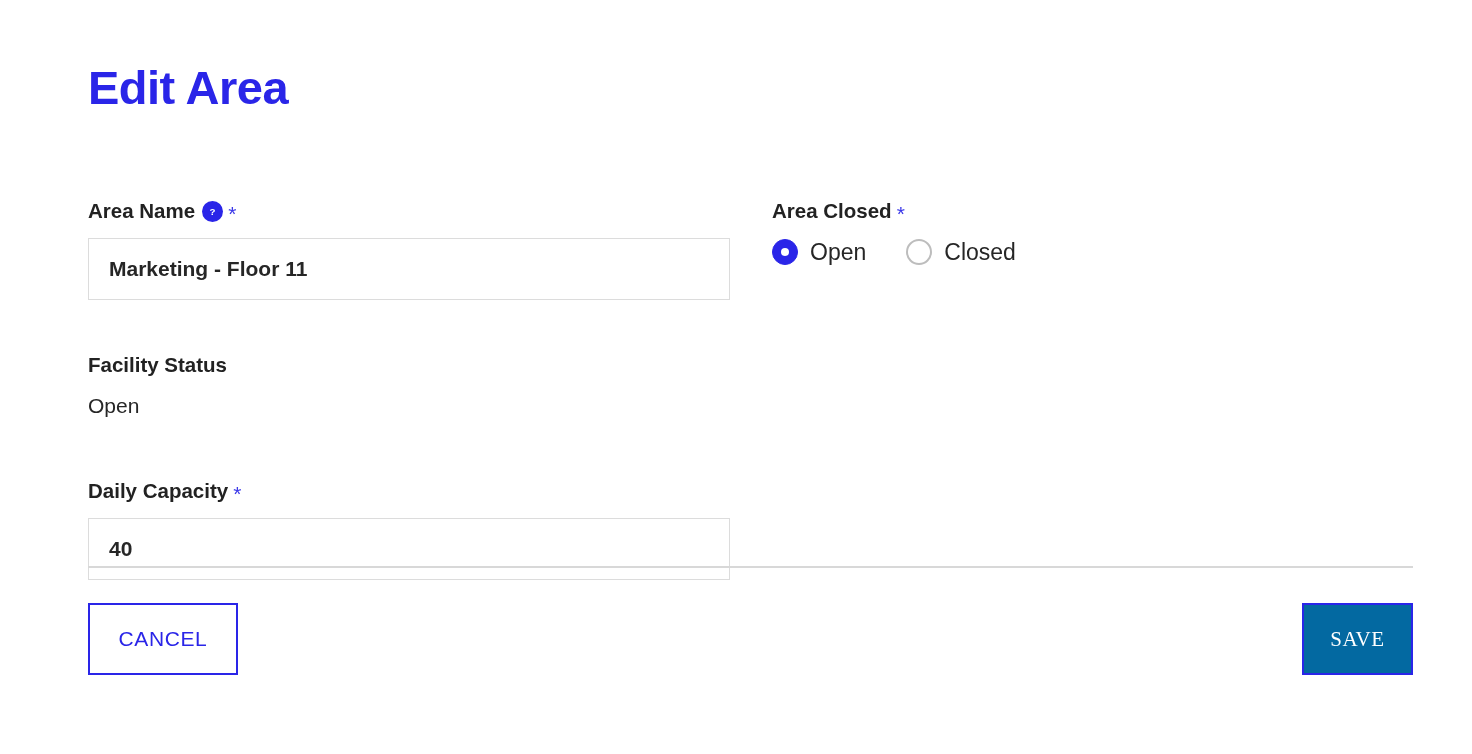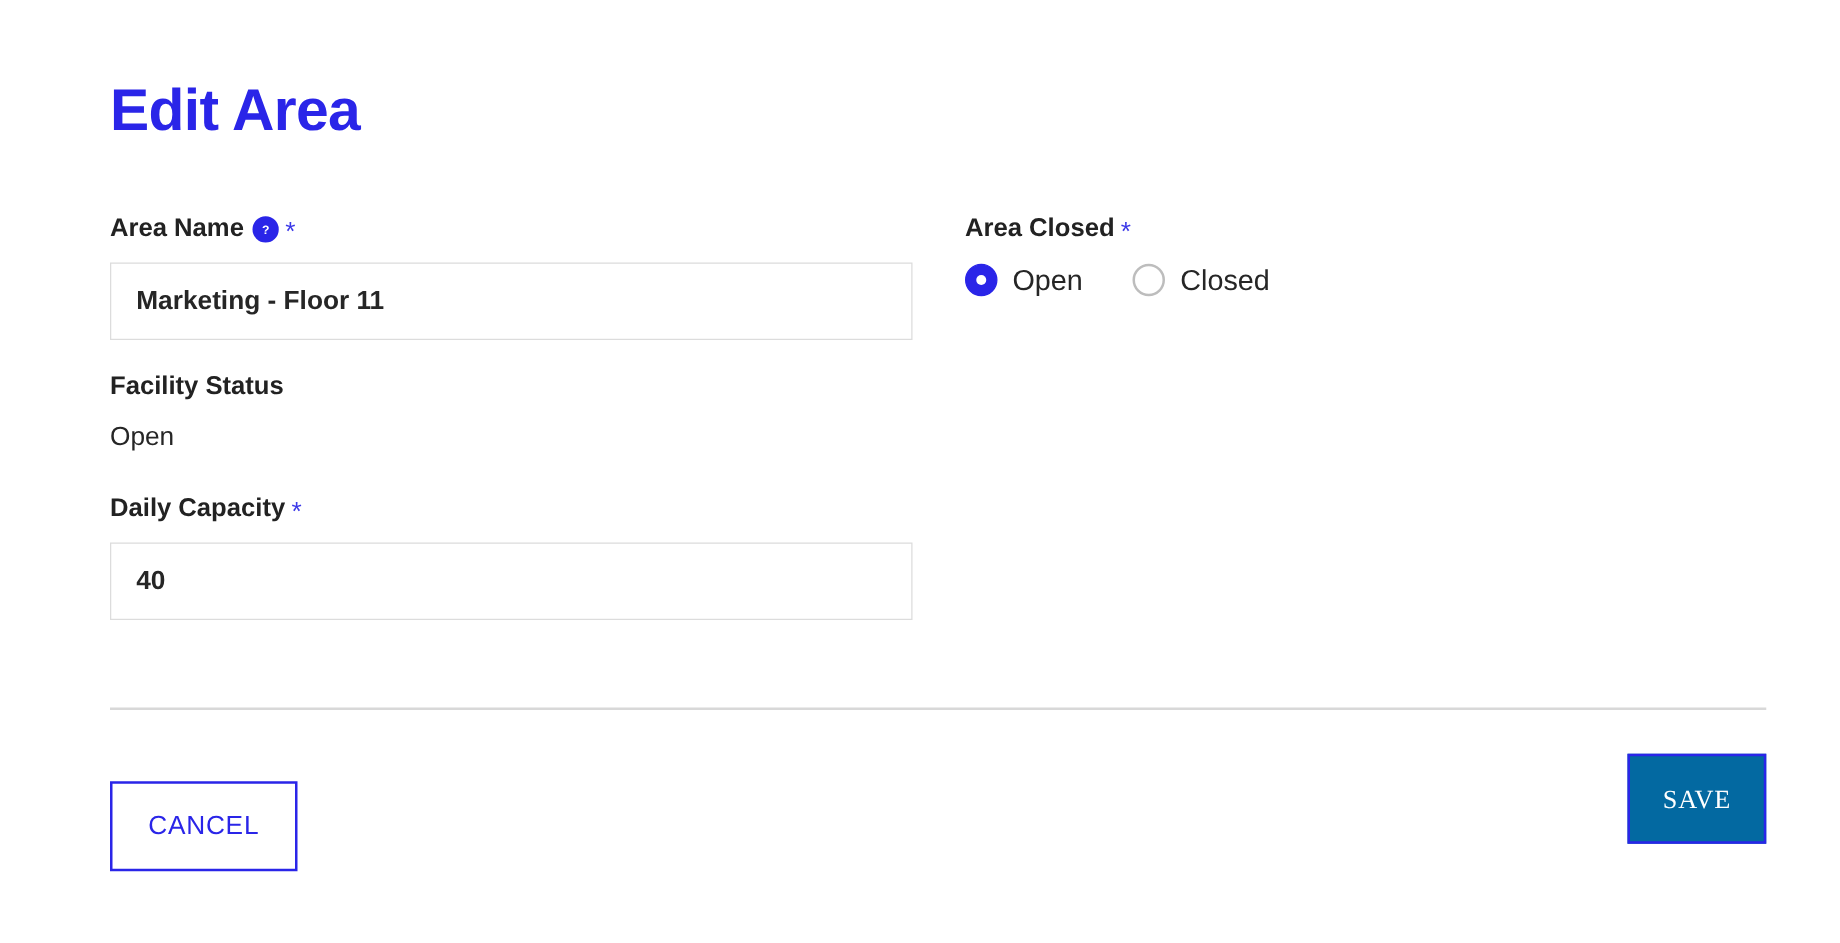--- a/index.html
+++ b/index.html
@@ -39,20 +39,21 @@
   
   .form-area {
     position: absolute;
     left: 88px;
     top: 170px;
     width: 1325px;
   }
   .form-row {
     display: flex;
     width: 100%;
+    margin-top: 28px;
   }
   .col {
     width: 684px;
     flex: 0 0 684px;
     box-sizing: border-box;
   }
   .col.right {
     width: 641px;
     flex: 0 0 641px;
   }
@@ -201,21 +202,20 @@
   }
   .btn-cancel {
     position: absolute;
     left: 0;
     top: 0;
     width: 150px;
     height: 72px;
     background: #ffffff;
     border: 2px solid #2A25E8;
     color: #2A25E8;
-    margin-top: 22px;
   }
   .btn-save {
     position: absolute;
     right: 0;
     top: 0;
     width: 111px;
     height: 72px;
     background: #0369a1;
     border: 2px solid #2A25E8;
     color: #ffffff;

